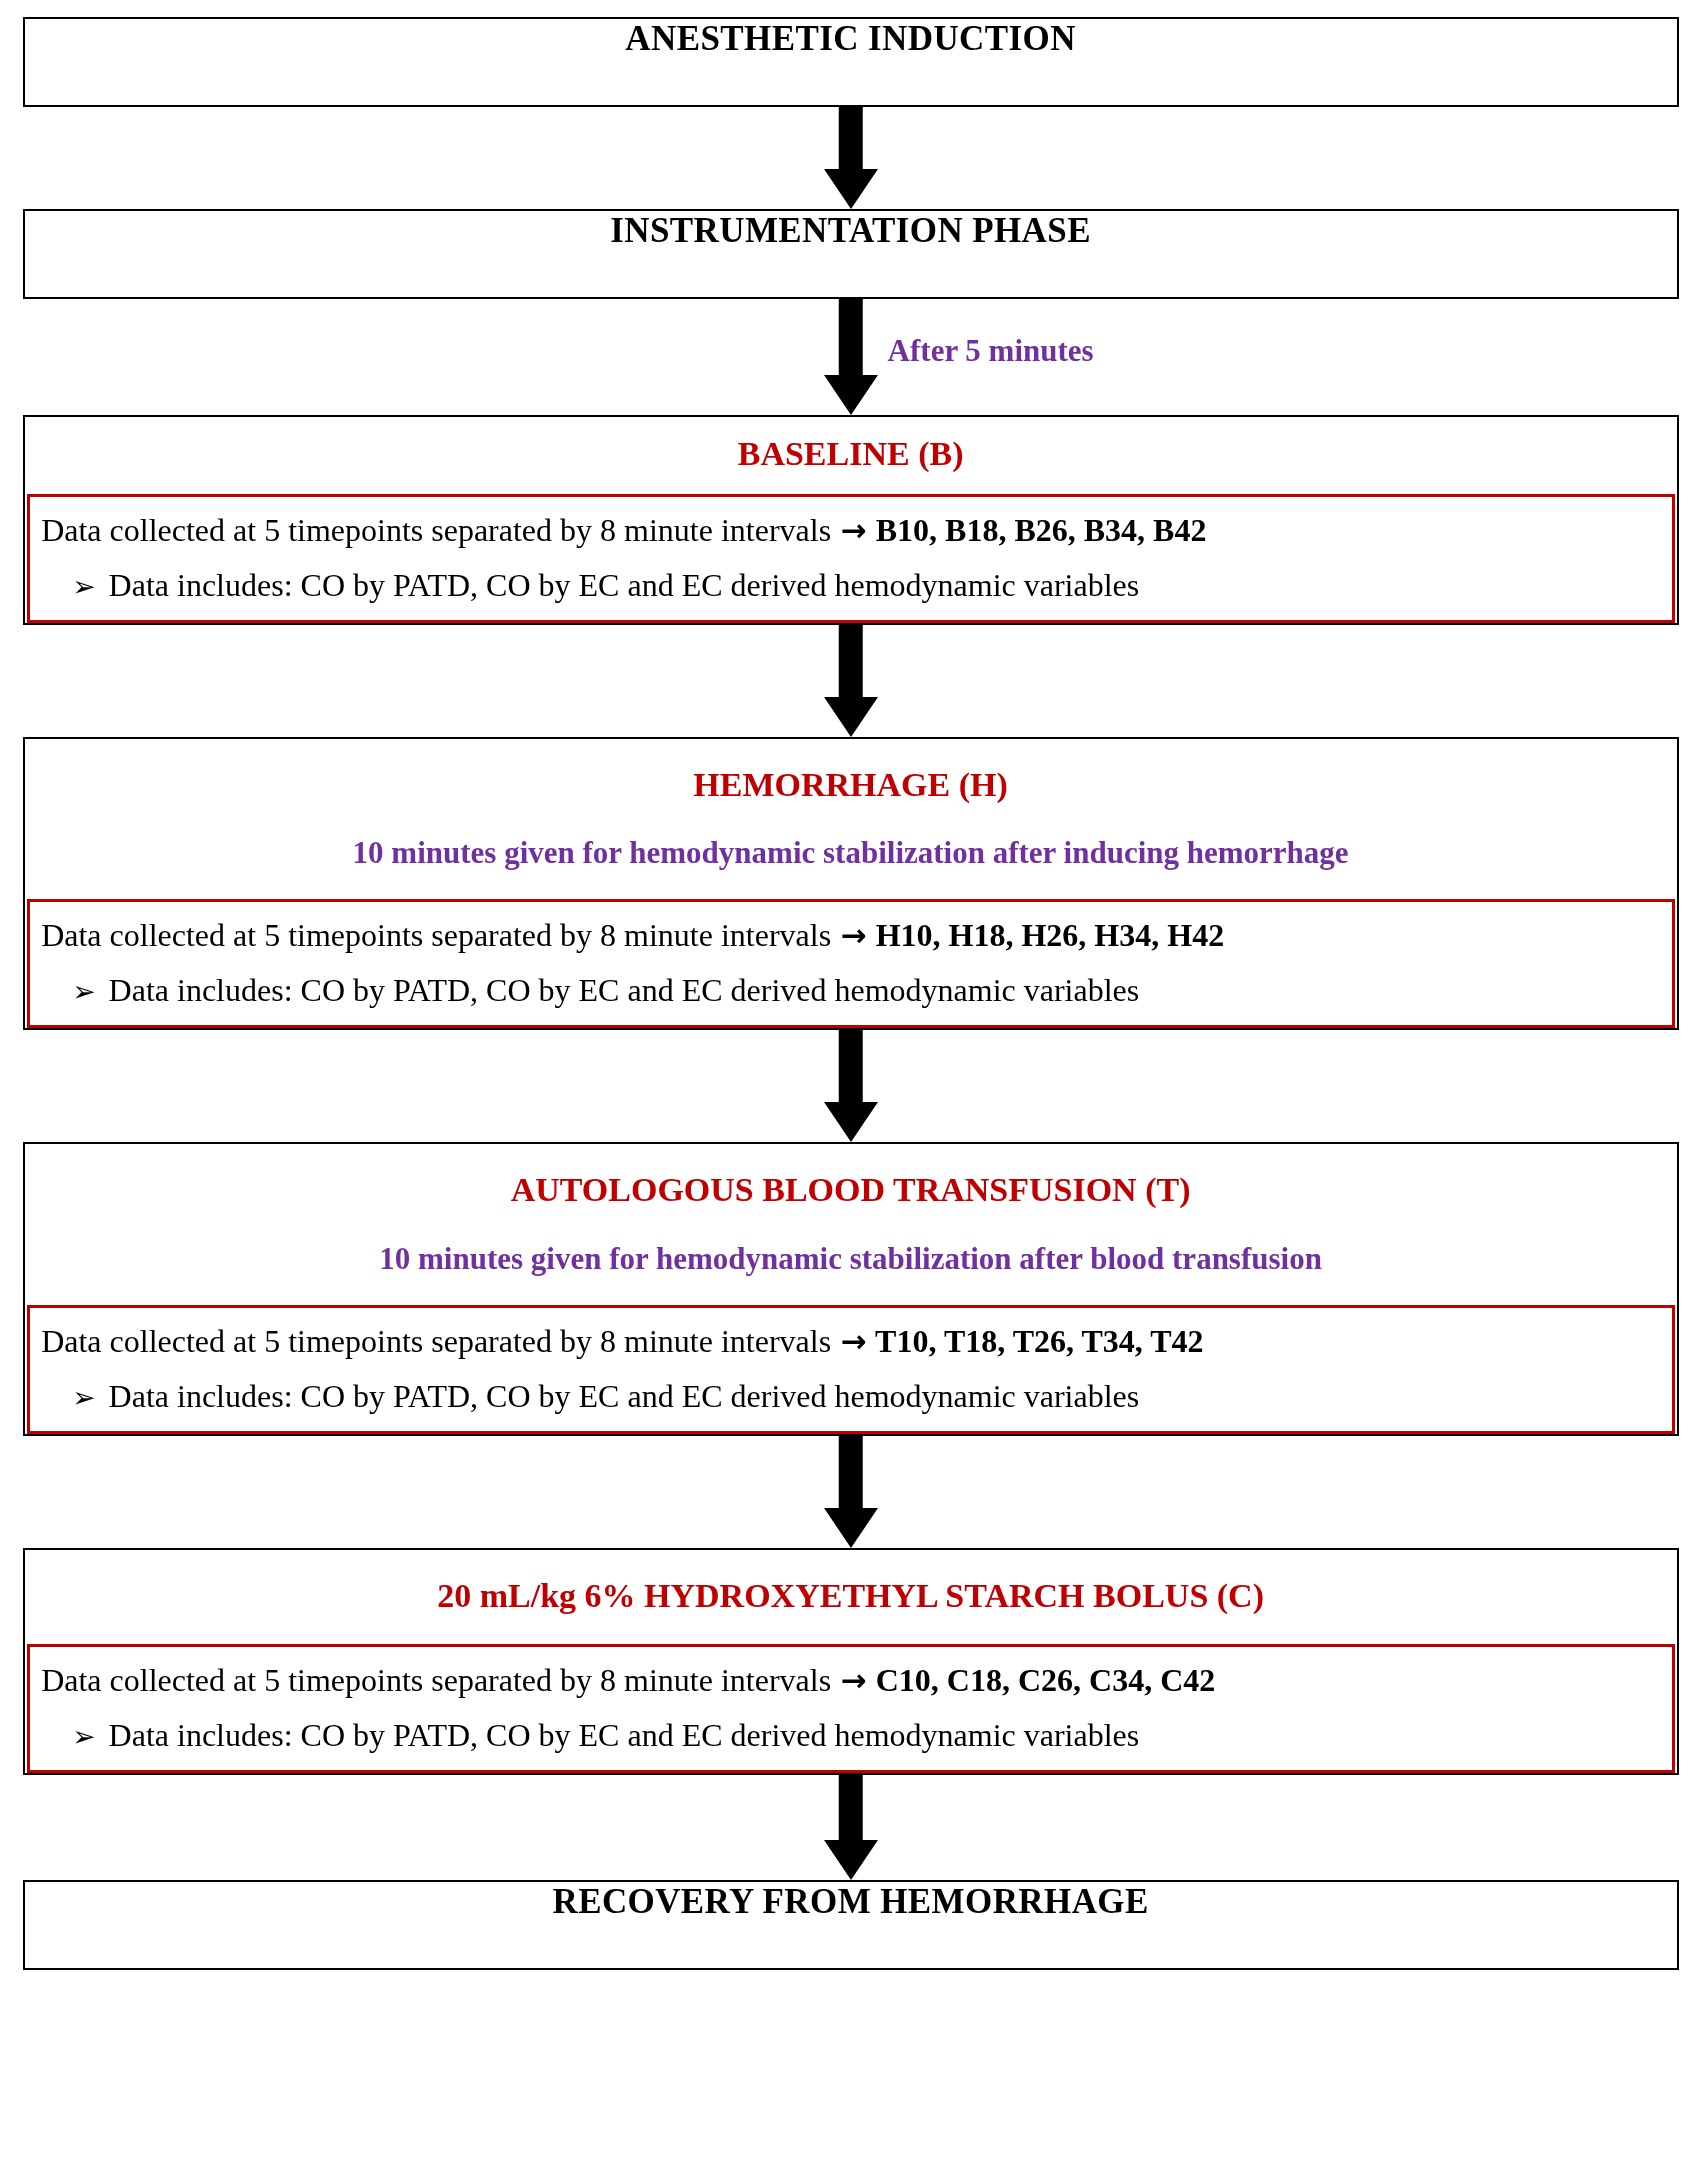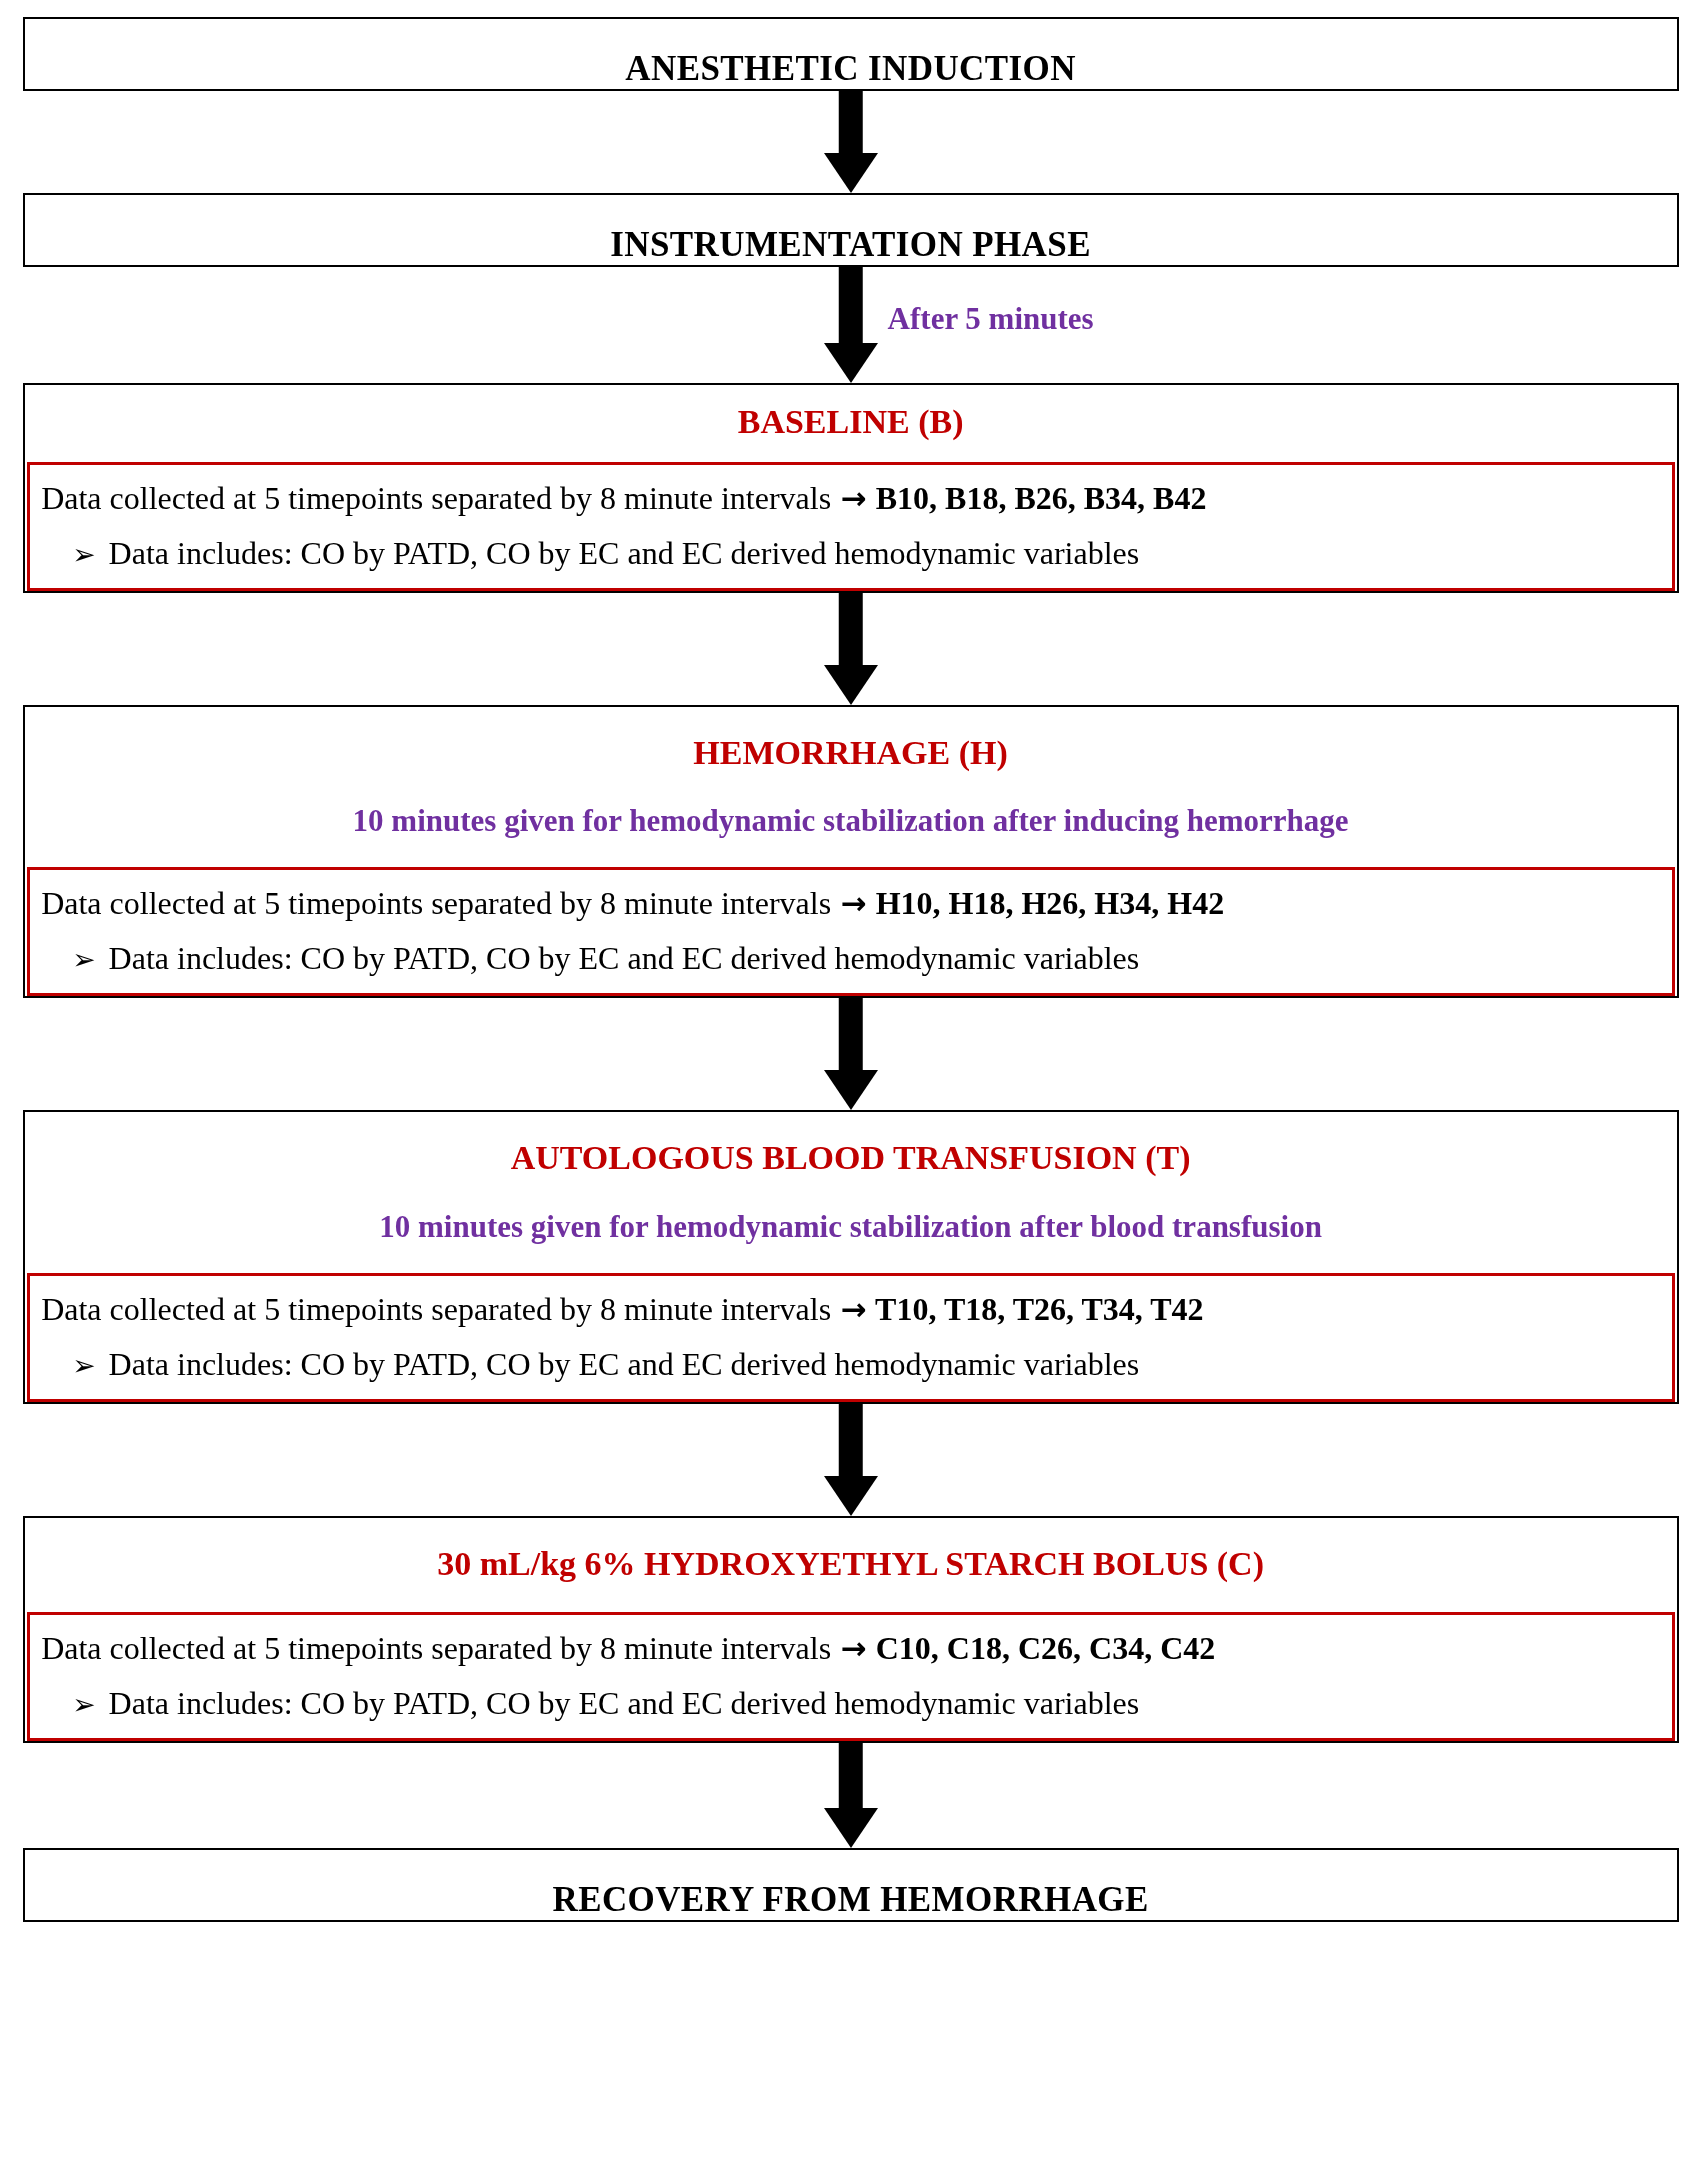--- a/index.html
+++ b/index.html
@@ -29,23 +29,23 @@
     background: #ffffff;
     width: 100%;
   }
 
   .box-pad {
     padding: 0;
   }
 
   
   .terminal {
-    height: 74px;
+    height: 90px;
     display: flex;
-    align-items: flex-end;
+    align-items: flex-start;
     justify-content: center;
   }
   .terminal .title {
     font-weight: bold;
     font-size: 35px;
     letter-spacing: 0.4px;
     color: #000000;
     text-align: center;
     white-space: nowrap;
   }
@@ -229,21 +229,21 @@
     </div>
   </div>
 
   <div class="connector c-tall">
     <div class="stem"></div>
     <div class="head"></div>
   </div>
 
   <div class="box box-pad">
     <div class="phase-head tall">
-      <div class="phase-title">30 mL/kg 6% HYDROXYETHYL STARCH BOLUS  (C)</div>
+      <div class="phase-title">20 mL/kg 6% HYDROXYETHYL STARCH BOLUS  (C)</div>
     </div>
     <div class="data-block">
       <div class="data-line"><span>Data collected at 5 timepoints separated by 8 minute intervals </span><span class="arrow-glyph">→</span><span class="tp"> C10, C18, C26, C34, C42</span></div>
       <div class="bullet-line"><span class="bullet-glyph">➢</span><span>Data includes: CO by PATD, CO by EC and EC derived hemodynamic variables</span></div>
     </div>
   </div>
 
   <div class="connector c-last">
     <div class="stem"></div>
     <div class="head"></div>

